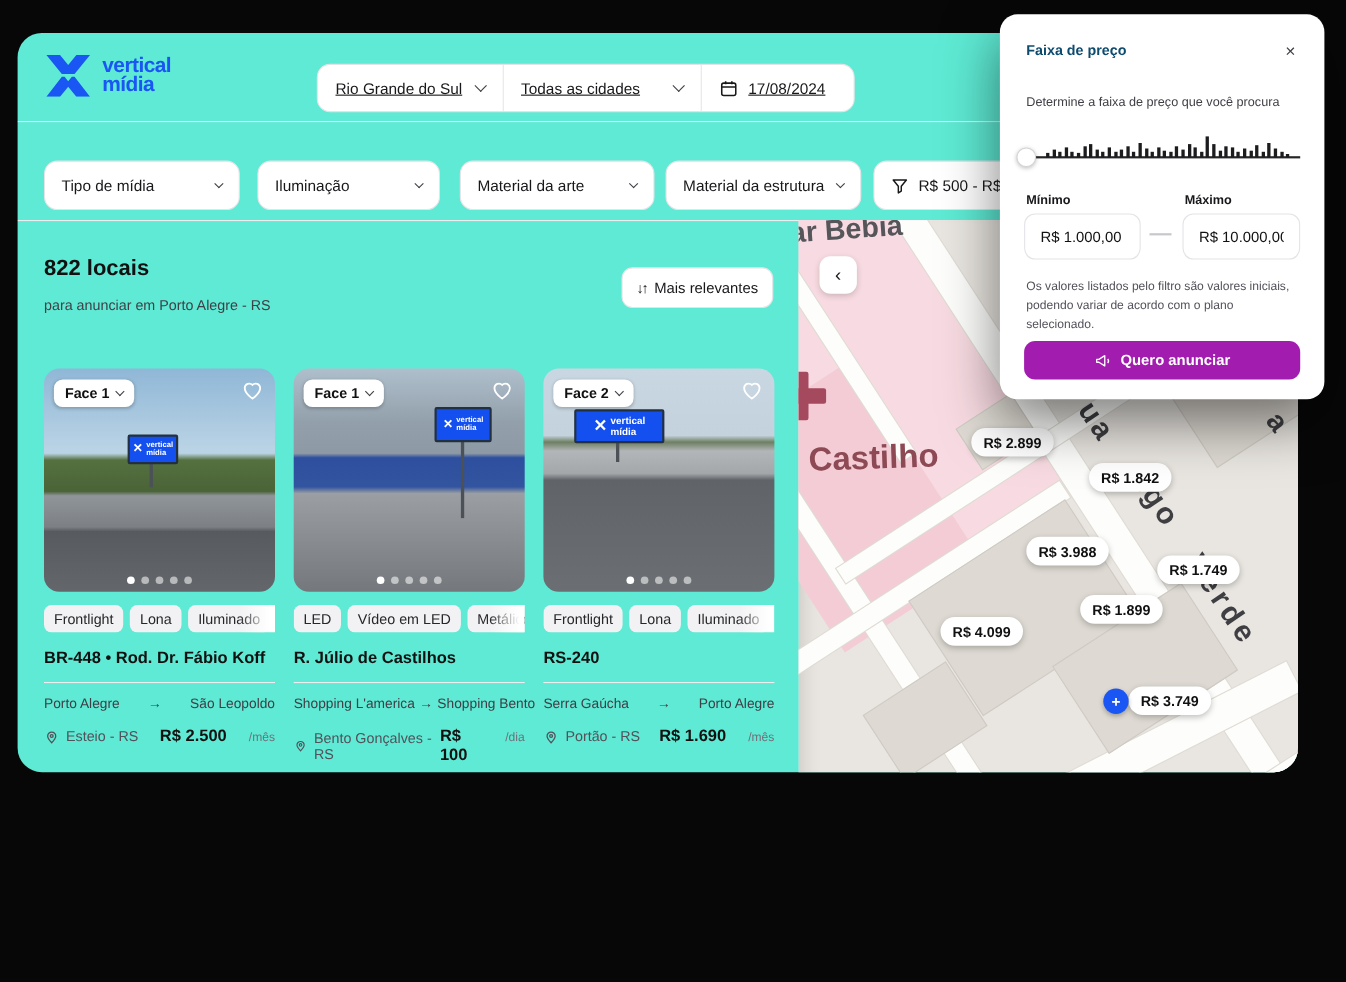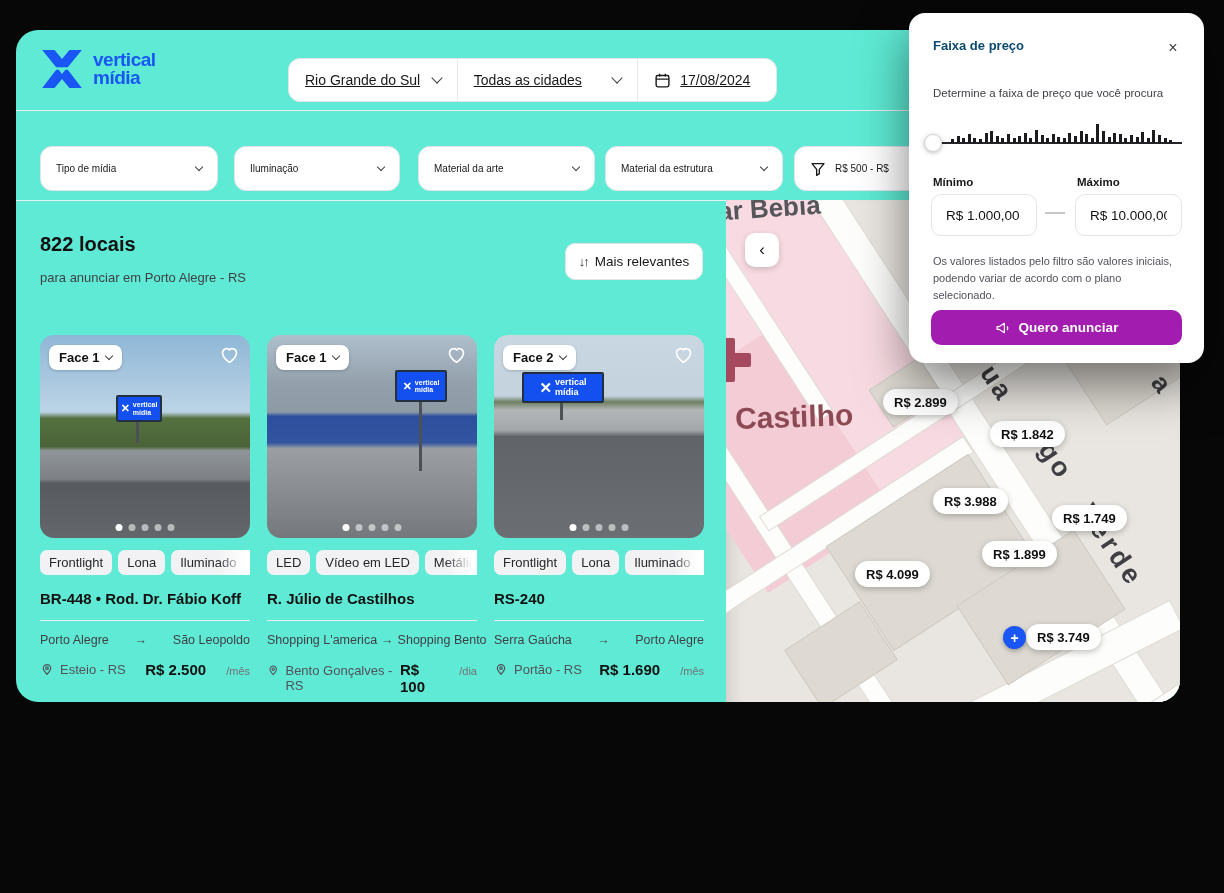--- a/index.html
+++ b/index.html
@@ -19,21 +19,21 @@
   .hdr-seg + .hdr-seg { border-left:1px solid #e7e7ea; }
   .seg-state { width:168px; } .seg-city { width:181px; } .seg-date { width:139px; justify-content:flex-start; gap:9px; }
   .chev { width:8px; height:8px; border-right:1.5px solid #3f3f46; border-bottom:1.5px solid #3f3f46;
           transform:rotate(45deg); margin-top:-4px; flex:0 0 auto; }
   .chev.sm { width:6px; height:6px; margin-top:-3px; }
   .hline { position:absolute; left:0; right:0; border-top:1px solid #ededf0; }
 
   
   .fpill { position:absolute; top:116px; height:45px; border:1px solid #e4e4e8; border-radius:12px;
            background:#fff; display:flex; align-items:center; justify-content:space-between;
-           padding:0 15px; font-size:10px; color:#18181b; }
+           padding:0 15px; font-size:14px; color:#18181b; }
   .fpill .lead { display:flex; align-items:center; gap:9px; }
 
   
   .res-count { position:absolute; left:24px; top:203px; font-size:20px; font-weight:bold; color:#111; }
   .res-sub { position:absolute; left:24px; top:240px; font-size:13px; color:#3f3f46; }
   .sort-btn { position:absolute; left:549px; top:213px; width:138px; height:37px; border:1px solid #e4e4e8;
               border-radius:10px; background:#fff; display:flex; align-items:center; justify-content:center;
               gap:7px; font-size:13.5px; color:#18181b; }
   .sort-ic { font-size:13px; letter-spacing:-2px; color:#18181b; }
 
@@ -54,21 +54,21 @@
   .pole { position:absolute; width:3px; background:#4b5157; z-index:1; }
   .tags { display:flex; gap:6px; margin-top:12px; height:25px; overflow:hidden; position:relative; white-space:nowrap; }
   .tag { background:#f2f2f4; border-radius:7px; padding:4.5px 9px; font-size:13px; color:#27272a; flex:0 0 auto; }
   .tags::after { content:""; position:absolute; right:0; top:0; bottom:0; width:32px;
                  background:linear-gradient(to right, rgba(255,255,255,0), #fff 85%); }
   .card-title { margin-top:15px; font-size:15px; font-weight:bold; color:#111; white-space:nowrap; }
   .card-sep { border-top:1px solid #ededf0; margin-top:13px; }
   .route { display:flex; justify-content:space-between; align-items:center; margin-top:12px;
            font-size:12.5px; color:#3f3f46; white-space:nowrap; gap:4px; }
   .loc-row { display:flex; justify-content:space-between; align-items:center; margin-top:14px; }
-  .loc { display:flex; align-items:flex-start; gap:6px; font-size:13px; color:#52525b; }
+  .loc { display:flex; align-items:center; gap:6px; font-size:13px; color:#52525b; }
   .price-wrap { display:flex; align-items:baseline; gap:20px; }
   .price { font-size:15px; font-weight:bold; color:#111; }
   .period { font-size:11px; color:#71717a; }
 
   
   .sc1 { background:linear-gradient(180deg,#8fb7d6 0%,#bad3e5 36%,#b9d2e4 38%,#55713f 41%,#4a6338 55%,#90959a 57%,#7c8084 71%,#575b5f 73%,#63676b 100%); }
   .sc2 { background:linear-gradient(180deg,#aebfcc 0%,#93a0ab 24%,#8d9aa5 38%,#2d4f9e 40%,#33549f 53%,#9b9fa3 56%,#74787c 100%); }
   .sc3 { background:linear-gradient(180deg,#c9d7e2 0%,#c4d2dd 30%,#6e7f62 33%,#b3b6b8 37%,#a3a7aa 47%,#606468 50%,#6b6f73 100%); }
   .sc4 { background:linear-gradient(180deg,#6fa8dc 0%,#8cb8e2 48%,#b9927a 52%,#d8cfc0 62%,#c4b8a6 74%,#5a7a42 78%,#51703b 100%); }
   .sc5 { background:linear-gradient(180deg,#8fc0ea 0%,#a3cbee 28%,#5f7f4a 32%,#a89a88 36%,#3a3f46 52%,#8e9296 56%,#74787c 100%); }

